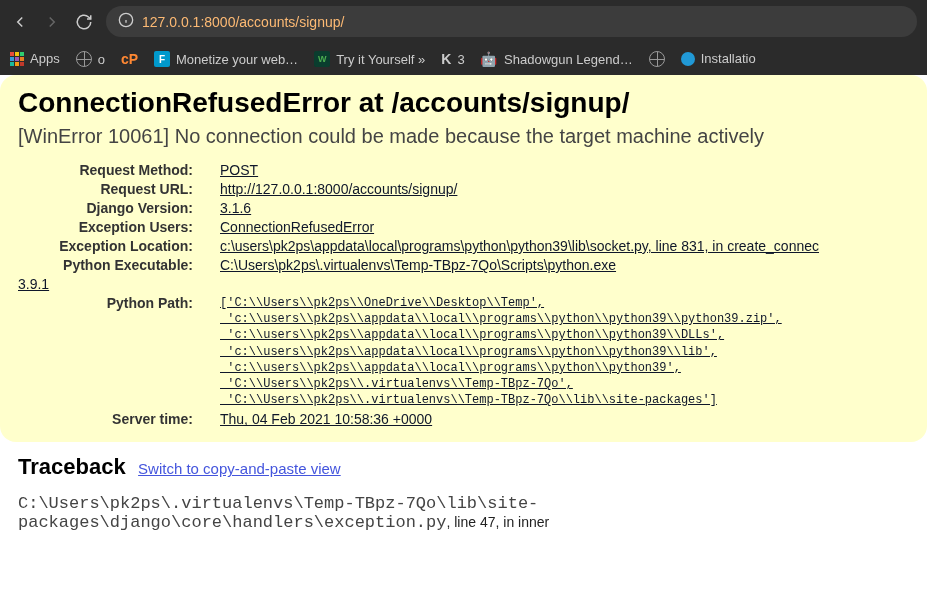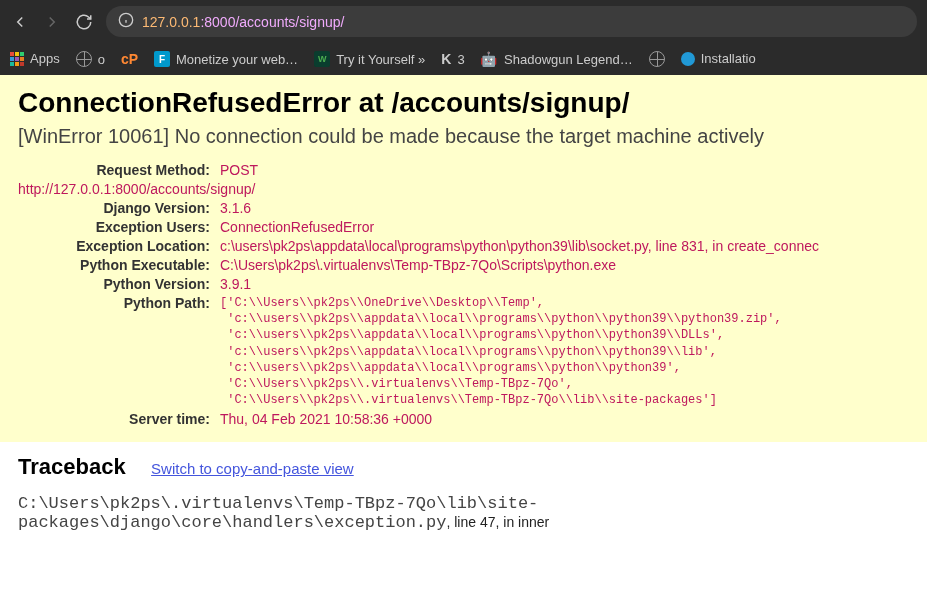--- a/index.html
+++ b/index.html
@@ -6,54 +6,54 @@
     body { font-family: Arial, sans-serif; width: 927px; overflow: hidden; }
     
     
     .browser-chrome { background: #2b2b2b; }
     .toolbar { display: flex; align-items: center; padding: 6px 10px; gap: 12px; }
     .nav-icon { color: #ccc; cursor: pointer; display: flex; align-items: center; justify-content: center; width: 20px; height: 20px; }
     .nav-icon.disabled { color: #666; }
     .address-bar { flex: 1; background: #3c3c3c; border-radius: 16px; padding: 6px 12px; display: flex; align-items: center; gap: 8px; color: #ccc; font-size: 14px; }
     .address-bar .info-icon { color: #ccc; }
     .url-host { color: #fdba74; }
-    .url-path { color: #f0abfc; }
+    .url-path { color: #fdba74; }
     
     
     .bookmarks-bar { display: flex; align-items: flex-start; padding: 8px 10px; gap: 16px; }
     .bookmark-item { display: flex; align-items: center; gap: 6px; color: #ccc; font-size: 13px; cursor: pointer; white-space: nowrap; }
     .apps-icon { display: grid; grid-template-columns: repeat(3, 4px); grid-template-rows: repeat(3, 4px); gap: 1px; }
     .apps-icon span:nth-child(1){background:#e74c3c;} .apps-icon span:nth-child(2){background:#f1c40f;} .apps-icon span:nth-child(3){background:#2ecc71;}
     .apps-icon span:nth-child(4){background:#3498db;} .apps-icon span:nth-child(5){background:#9b59b6;} .apps-icon span:nth-child(6){background:#e67e22;}
     .apps-icon span:nth-child(7){background:#1abc9c;} .apps-icon span:nth-child(8){background:#f39c12;} .apps-icon span:nth-child(9){background:#c0392b;}
     .globe-icon { width: 16px; height: 16px; border: 1.5px solid #999; border-radius: 50%; position: relative; }
     .globe-icon::before { content:''; position:absolute; top:0; bottom:0; left:50%; width:1px; background:#999; }
     .globe-icon::after { content:''; position:absolute; left:0; right:0; top:50%; height:1px; background:#999; }
     .cp-icon { color: #ff8833; font-weight: bold; font-size: 14px; }
     .blue-sq { width: 16px; height: 16px; background: #0099cc; border-radius: 2px; display:flex; align-items:center; justify-content:center; color:#fff; font-size:10px; font-weight:bold;}
     .w3-icon { width: 16px; height: 16px; background: #0a3d2e; color: #4caf50; font-size: 9px; font-weight: bold; display:flex; align-items:center; justify-content:center; border-radius:2px;}
     .k-icon { color: #ccc; font-weight: bold; font-size: 14px; }
     .android-icon { color: #a4c639; font-size: 14px; }
     .install-icon { width:14px;height:14px;border-radius:50%;background:#2199d6;}
     
     
-    .error-page { background: #ffffcc; padding: 12px 18px; font-family: sans-serif; }
+    .error-page { background: #ffffcc; padding: 12px 18px; font-family: sans-serif; border-radius: 16px; }
     .error-title { font-size: 28px; font-weight: bold; color: #000; margin-bottom: 6px; white-space: nowrap; }
     .error-subtitle { font-size: 20px; color: #444; margin-bottom: 14px; white-space: nowrap; }
     
     .info-table { width: 100%; padding-right: 10px; }
     .info-row { display: flex; margin-bottom: 3px; align-items: flex-start; }
-    .info-label { width: 202px; text-align: right; font-weight: bold; color: #333; font-size: 14px; padding-right: 10px; flex-shrink: 0; }
-    .info-value { color: #be185d; font-size: 14px; flex: 1; white-space: nowrap; }
+    .info-label { width: 202px; text-align: right; font-weight: bold; color: #333; font-size: 14px; padding-right: 27px; flex-shrink: 0; }
+    .info-value { color: #0f172a; font-size: 14px; flex: 1; white-space: nowrap; text-decoration: underline; }
     .info-value.mono { font-family: 'Courier New', monospace; font-size: 12px; white-space: pre; line-height: 1.35; }
     
     
     .traceback-section { background: #fff; padding: 12px 18px; }
     .traceback-header { font-size: 22px; font-weight: bold; color: #000; display: inline; }
-    .traceback-link { color: #4455dd; font-size: 15px; text-decoration: underline; cursor: pointer; margin-left: 21px; }
+    .traceback-link { color: #4455dd; font-size: 15px; text-decoration: underline; cursor: pointer; margin-left: 8px; }
     .traceback-line { margin-top: 14px; font-size: 14px; color: #222; }
     .traceback-path { font-family: 'Courier New', monospace; font-size: 17px; color: #444; }
   </style>
 </head>
 <body>
 
 <div class="browser-chrome">
   <div class="toolbar">
     <div class="nav-icon">
       <svg width="18" height="18" viewBox="0 0 24 24" fill="none" stroke="#ccc" stroke-width="2">
@@ -136,40 +136,40 @@
 <div class="error-page">
   <h1 class="error-title">ConnectionRefusedError at /accounts/signup/</h1>
   <div class="error-subtitle">[WinError 10061] No connection could be made because the target machine actively</div>
 
   <div class="info-table">
     <div class="info-row">
       <div class="info-label">Request Method:</div>
       <div class="info-value">POST</div>
     </div>
     <div class="info-row">
+      <div class="info-label">Request URL:</div>
       <div class="info-value">http://127.0.0.1:8000/accounts/signup/</div>
     </div>
     <div class="info-row">
       <div class="info-label">Django Version:</div>
       <div class="info-value">3.1.6</div>
     </div>
     <div class="info-row">
       <div class="info-label">Exception Users:</div>
       <div class="info-value">ConnectionRefusedError</div>
     </div>
     <div class="info-row">
       <div class="info-label">Exception Location:</div>
       <div class="info-value">c:\users\pk2ps\appdata\local\programs\python\python39\lib\socket.py, line 831, in create_connec</div>
     </div>
     <div class="info-row">
       <div class="info-label">Python Executable:</div>
       <div class="info-value">C:\Users\pk2ps\.virtualenvs\Temp-TBpz-7Qo\Scripts\python.exe</div>
     </div>
     <div class="info-row">
-      <div class="info-label">Python Version:</div>
       <div class="info-value">3.9.1</div>
     </div>
     <div class="info-row">
       <div class="info-label">Python Path:</div>
       <div class="info-value mono">['C:\\Users\\pk2ps\\OneDrive\\Desktop\\Temp',
  'c:\\users\\pk2ps\\appdata\\local\\programs\\python\\python39\\python39.zip',
  'c:\\users\\pk2ps\\appdata\\local\\programs\\python\\python39\\DLLs',
  'c:\\users\\pk2ps\\appdata\\local\\programs\\python\\python39\\lib',
  'c:\\users\\pk2ps\\appdata\\local\\programs\\python\\python39',
  'C:\\Users\\pk2ps\\.virtualenvs\\Temp-TBpz-7Qo',

